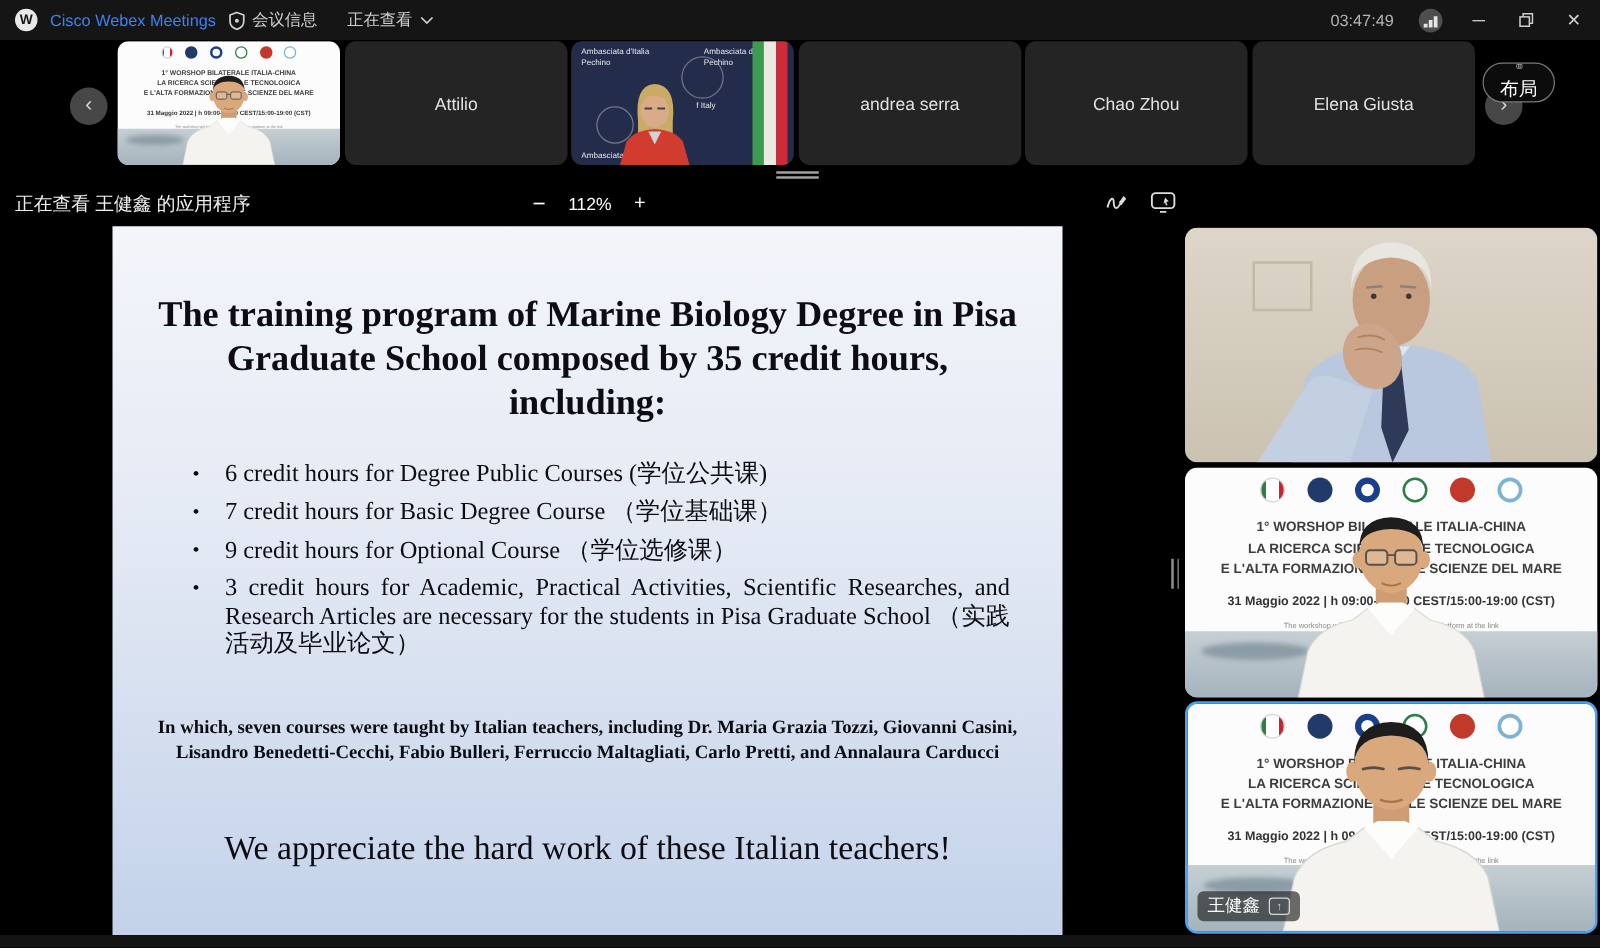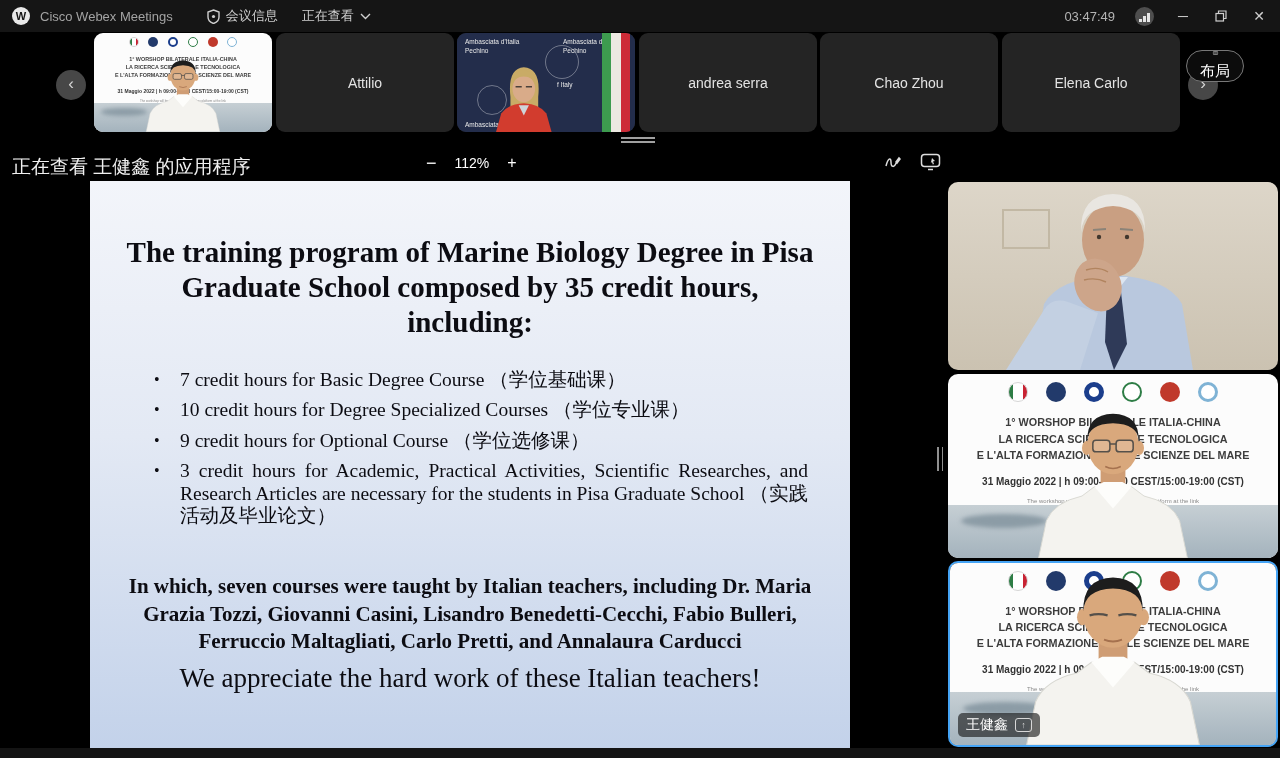--- a/index.html
+++ b/index.html
@@ -8,21 +8,21 @@
   .app { position:relative; width:1280px; height:758px; background:#000; }
 
   
   .titlebar { position:absolute; top:0; left:0; width:1280px; height:32px;
               background:#151515; display:flex; align-items:center;
               justify-content:space-between; padding:0 12px; }
   .tb-left { display:flex; align-items:center; gap:10px; color:#cfcfcf; font-size:13px; }
   .webex-logo { width:18px; height:18px; border-radius:50%; background:#e9e9e9;
                 color:#151515; font-weight:bold; font-size:11px; display:flex;
                 align-items:center; justify-content:center; }
-  .tb-title { color:#a3a3a3; margin-right:24px; }
+  .tb-title { color:#3b82f6; margin-right:0; }
   .tb-item { display:flex; align-items:center; gap:6px; color:#cfcfcf; margin-right:14px; cursor:default; }
   .tb-right { display:flex; align-items:center; gap:20px; color:#b4b4b4; font-size:13px; }
   .signal-badge { width:19px; height:19px; border-radius:50%; background:#4e4e4e;
                   display:flex; align-items:flex-end; justify-content:center; gap:1.5px; padding-bottom:4px; }
   .signal-badge i { display:block; width:2.5px; background:#e6e6e6; }
   .win-ctl { color:#cfcfcf; font-size:14px; width:18px; text-align:center; }
   svg.ic { display:block; }
 
   
   .filmstrip { position:absolute; top:32px; left:0; width:1280px; height:104px; background:#000; }
@@ -34,21 +34,21 @@
              text-align:center; z-index:1; }
   .layout-pill { position:absolute; left:1186px; top:18px; height:32px; padding:0 13px;
                  border:1.5px solid #787878; border-radius:17px; background:#0c0c0c;
                  color:#fff; display:flex; align-items:center; gap:7px; font-size:15px; z-index:2;flex-direction:column; }
   .strip-handle { position:absolute; left:621px; top:137px; width:34px; z-index:1; }
   .strip-handle i { display:block; height:1.5px; background:#a0a0a0; margin-bottom:2.5px; }
 
   
   .viewbar { position:absolute; top:146px; left:0; width:1280px; height:34px; background:#000; }
   .viewing { position:absolute; left:12px; top:8px; display:flex; align-items:flex-start; gap:8px;
-             color:#f0f0f0; font-size:19px;flex-direction:column; }
+             color:#f0f0f0; font-size:15px;flex-direction:column; }
   .zoomctl { position:absolute; left:426px; top:0; height:34px; display:flex;
              align-items:center; gap:18px; color:#fff; }
   .zoomctl .zo { font-size:18px; } .zoomctl .zi { font-size:16px; }
   .zoomctl .zl { font-size:14px; }
   .anno-ic { position:absolute; top:7px; color:#ddd; }
 
   
   .main { position:absolute; top:180px; left:0; width:1096px; height:568px; background:#000; }
   .bottom-strip { position:absolute; left:0; top:748px; width:1280px; height:10px; background:#141414; }
 
@@ -57,21 +57,21 @@
            background:linear-gradient(180deg,#f3f5fa 0%, #e3e9f4 45%, #c3d2ea 100%);
            font-family:"Liberation Serif", serif; color:#0c0c12; }
   .slide-title { position:absolute; top:54px; left:34px; right:34px; text-align:center;
                  font-weight:bold; font-size:29px; line-height:1.2; }
   .slide-bullets { position:absolute; top:188px; left:62px; right:42px; font-size:19.5px;
                    list-style:none; }
   .slide-bullets li { position:relative; padding-left:28px; margin-bottom:8px; line-height:1.15; }
   .slide-bullets li::before { content:"•"; position:absolute; left:2px; font-size:16px; top:2px; }
   .slide-bullets li.just { text-align:justify; }
   .slide-para { position:absolute; top:392px; left:26px; right:26px; text-align:center;
-                font-weight:bold; font-size:21px; line-height:1.32; }
+                font-weight:bold; font-size:15px; line-height:1.32; }
   .slide-closing { position:absolute; top:482px; left:20px; right:20px; text-align:center;
                    font-weight:normal; font-size:27px; }
 
   
   .panel { position:absolute; left:948px; width:330px; border-radius:10px; overflow:hidden; background:#111; }
   .p1 { top:2px;   height:188px; }
   .p2 { top:194px; height:184px; }
   .p3 { top:381px; height:186px; border:2px solid #45a4f5; }
   .vhandle { position:absolute; left:937px; top:267px; z-index:2; }
   .vhandle i { display:inline-block; width:1.5px; height:24px; background:#909090; margin-right:3px; }
@@ -237,21 +237,21 @@
       </div>
     </div>
 
     <div class="thumb" style="left:820px">
       <span>Chao Zhou</span>
     </div>
     <div class="thumb" style="left:639px">
       <span>andrea serra</span>
     </div>
     <div class="thumb" style="left:1002px">
-      <span>Elena Carlo</span>
+      <span>Elena Giusta</span>
     </div>
 
     <span class="nav-btn" style="left:1188px">›</span>
     <div class="layout-pill">
       <svg class="ic" width="17" height="14" viewBox="0 0 17 14">
         <rect x="1" y="1" width="15" height="12" rx="2.5" fill="none" stroke="#fff" stroke-width="1.5"></rect>
         <path d="M6.3 1 V13 M10.7 1 V13" stroke="#fff" stroke-width="1.5"></path>
       </svg>
       <span>布局</span>
     </div>
@@ -286,22 +286,22 @@
         <path d="M12 5 L15 8 L13 8.5 L14 11 L12.8 11.4 L12 9 L10.8 10 Z" fill="#ddd"></path>
       </svg>
     </span>
   </div>
 
   <div class="main">
 
     <div class="slide">
       <div class="slide-title">The training program of Marine Biology Degree in Pisa Graduate School composed by 35 credit hours, including:</div>
       <ul class="slide-bullets">
+        <li>6 credit hours for Degree Public Courses (学位公共课)</li>
         <li>7 credit hours for Basic Degree Course （学位基础课）</li>
-        <li>10 credit hours for Degree Specialized Courses （学位专业课）</li>
         <li>9  credit hours for Optional Course （学位选修课）</li>
         <li class="just">3 credit hours for Academic, Practical Activities, Scientific Researches, and Research Articles are necessary for the students in Pisa Graduate School （实践活动及毕业论文）</li>
       </ul>
       <div class="slide-para">In which, seven courses were taught by Italian teachers, including Dr. Maria Grazia Tozzi, Giovanni Casini, Lisandro Benedetti-Cecchi, Fabio Bulleri, Ferruccio Maltagliati, Carlo Pretti, and Annalaura Carducci</div>
       <div class="slide-closing">We appreciate the hard work of these Italian teachers!</div>
     </div>
 
     <div class="vhandle"><i></i><i></i></div>
 
     <div class="panel p1">

